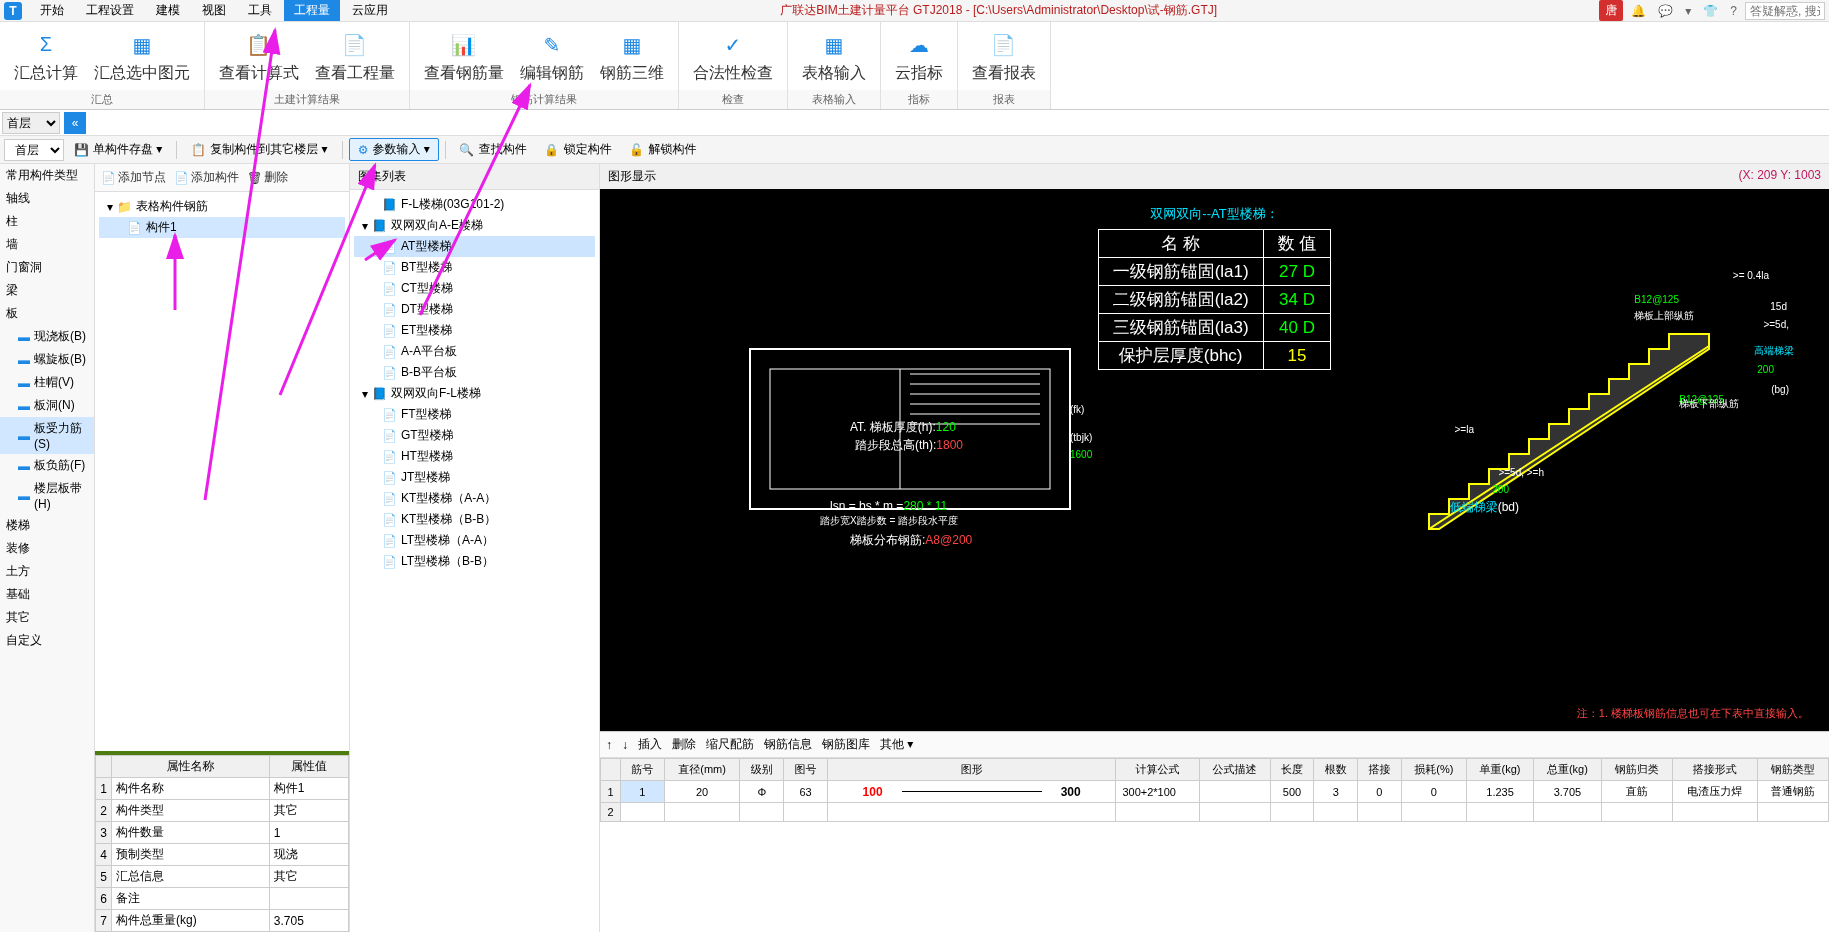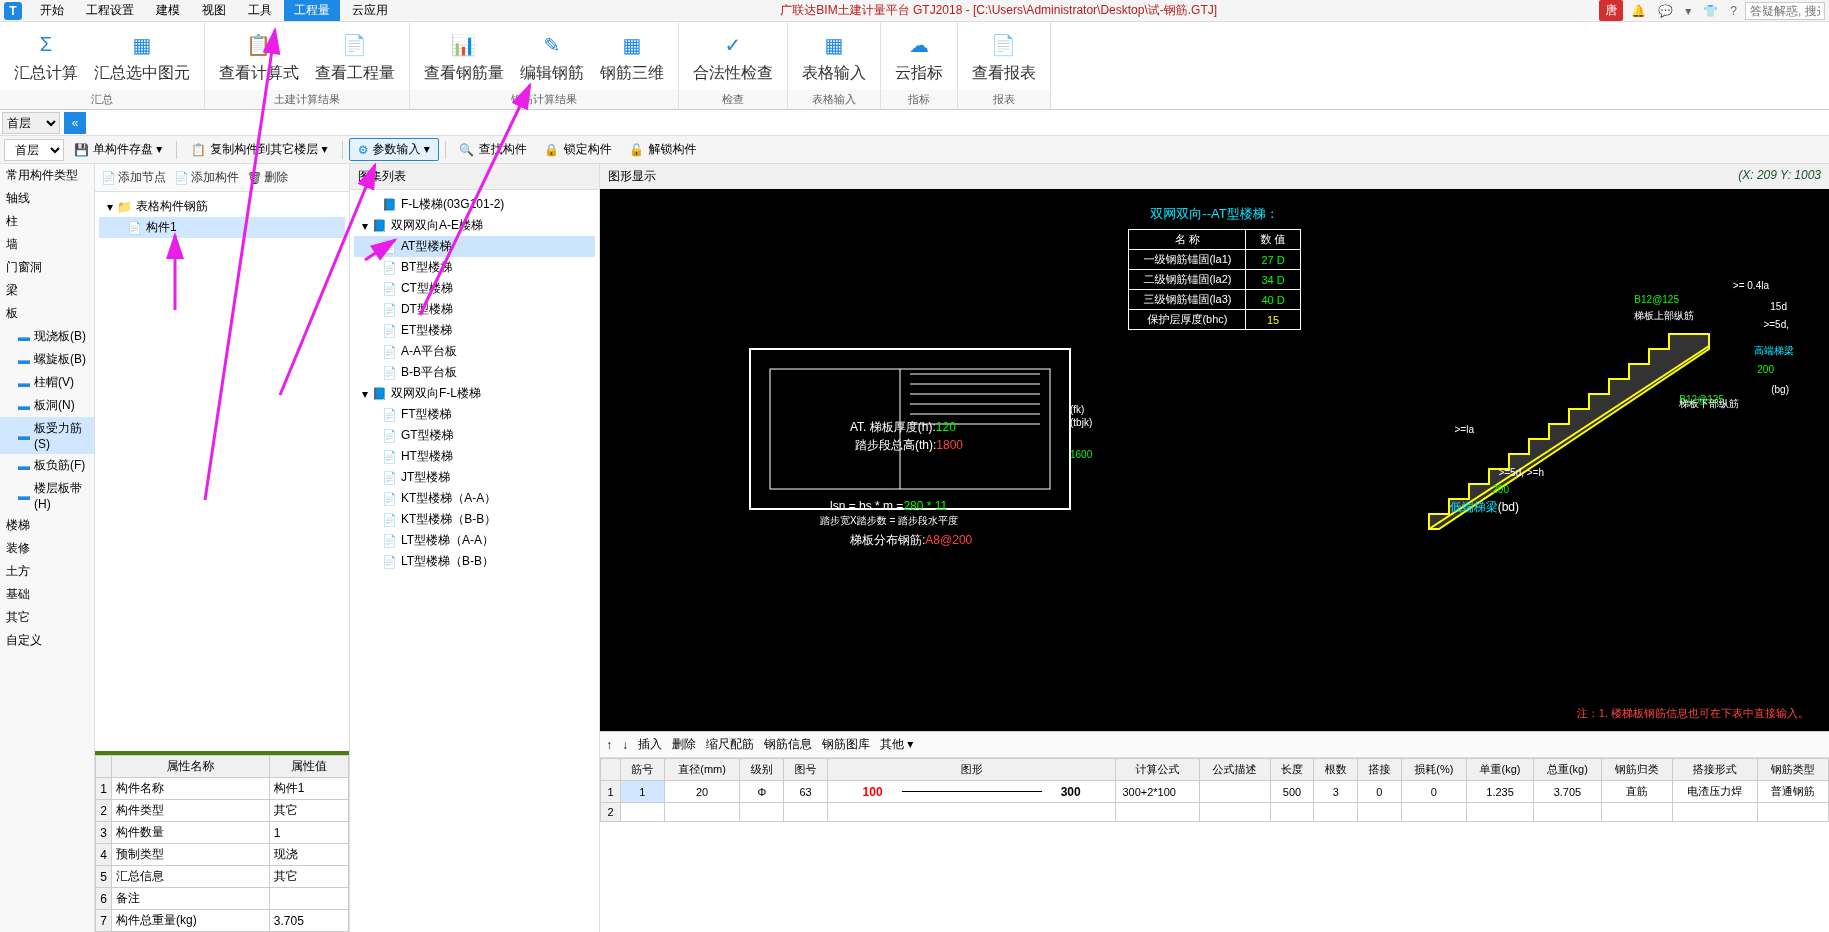--- a/index.html
+++ b/index.html
@@ -74,27 +74,27 @@
 .template-tree .node.lvl1 { padding-left: 8px; }
 .template-tree .node.lvl2 { padding-left: 28px; }
 .template-tree .node.selected { background: #cde4ff; }
 .template-tree .book-icon { color: #1e88e5; }
 .template-tree .page-icon { color: #42a5f5; }
 
 
 .right-main { flex: 1; display: flex; flex-direction: column; }
 .diagram-area { flex: 1; display: flex; flex-direction: column; border-bottom: 1px solid #ccc; }
 .diagram-header { background: #f0f0f0; padding: 4px 8px; display: flex; justify-content: space-between; }
-.diagram-header .coords { color: #14532d; font-style: italic; }
+.diagram-header .coords { color: #be185d; }
 .diagram-canvas { flex: 1; background: #000; color: #fff; position: relative; overflow: hidden; padding: 10px; }
 
 
 .diag-title { color: #00e5ff; text-align: center; margin: 6px 0; font-size: 13px; }
 .diag-table { border-collapse: collapse; margin: 4px auto; }
-.diag-table td { border: 1px solid #fff; padding: 2px 14px; color: #fff; font-size: 11px; text-align: center; }
+.diag-table td { border: 1px solid #fff; padding: 2px 14px; color: #fff; font-size: 17px; text-align: center; }
 .diag-table td.val { color: #0f0; }
 .diag-table td.yel { color: #ff0; }
 .diag-note { color: #f44; position: absolute; right: 20px; bottom: 10px; font-size: 11px; }
 .diag-label { position: absolute; font-size: 10px; }
 .diag-label.cyan { color: #00e5ff; }
 .diag-label.green { color: #0f0; }
 .diag-label.white { color: #fff; }
 
 
 .rebar-area { height: 200px; display: flex; flex-direction: column; }
@@ -387,21 +387,21 @@
           <g stroke="#fff">
             <line x1="170" y1="35" x2="300" y2="35"></line>
               <line x1="170" y1="45" x2="300" y2="45"></line>
             <line x1="170" y1="55" x2="300" y2="55"></line>
               <line x1="170" y1="65" x2="300" y2="65"></line>
             <line x1="170" y1="75" x2="300" y2="75"></line>
               <line x1="170" y1="85" x2="300" y2="85"></line>
           </g>
         </svg>
         <div class="diag-label white" style="left:470px;top:215px">(fk)</div>
-        <div class="diag-label white" style="left:470px;top:228px">(tbjk)</div>
+        <div class="diag-label white" style="left:470px;top:243px">(tbjk)</div>
         <div class="diag-label green" style="left:470px;top:260px">1600</div>
         <div class="diag-label white" style="left:250px;top:230px"><span>AT. 梯板厚度(h):</span><span style="color:#0f0">120</span></div>
         <div class="diag-label white" style="left:255px;top:248px"><span>踏步段总高(th):</span><span style="color:#f44">1800</span></div>
         <div class="diag-label white" style="left:230px;top:310px"><span>lsn = bs * m =</span><span style="color:#0f0">280 * 11</span></div>
         <div class="diag-label white" style="left:220px;top:325px">踏步宽X踏步数 = 踏步段水平度</div>
         <div class="diag-label white" style="left:250px;top:343px"><span>梯板分布钢筋:</span><span style="color:#f44">A8@200</span></div>
 
         <svg style="position:absolute;right:40px;top:95px" width="400" height="260">
           <path d="M 40 230 L 60 230 L 60 215 L 80 215 L 80 200 L 100 200 L 100 185 L 120 185 L 120 170 L 140 170 L 140 155 L 160 155 L 160 140 L 180 140 L 180 125 L 200 125 L 200 110 L 220 110 L 220 95 L 240 95 L 240 80 L 260 80 L 260 65 L 280 65 L 280 50 L 300 50 L 320 50 L 320 65 L 50 245 L 40 245 Z" fill="#333" stroke="#ff0" stroke-width="2"></path>
           <line x1="40" y1="245" x2="320" y2="62" stroke="#ff0" stroke-width="2"></line>
@@ -409,21 +409,21 @@
         <div class="diag-label green" style="right:150px;top:105px">B12@125</div>
         <div class="diag-label white" style="right:135px;top:120px">梯板上部纵筋</div>
         <div class="diag-label green" style="right:105px;top:205px">B12@125</div>
         <div class="diag-label white" style="right:90px;top:208px">梯板下部纵筋</div>
         <div class="diag-label cyan" style="right:35px;top:155px">高端梯梁</div>
         <div class="diag-label cyan" style="right:310px;top:310px"><span>低端梯梁</span><span style="color:#fff">(bd)</span></div>
         <div class="diag-label white" style="right:40px;top:195px">(bg)</div>
         <div class="diag-label white" style="right:285px;top:278px">&gt;=5d, &gt;=h</div>
         <div class="diag-label white" style="right:40px;top:130px">&gt;=5d,</div>
         <div class="diag-label white" style="right:355px;top:235px">&gt;=la</div>
-        <div class="diag-label white" style="right:60px;top:91px">&gt;= 0.4la</div>
+        <div class="diag-label white" style="right:60px;top:81px">&gt;= 0.4la</div>
         <div class="diag-label white" style="right:42px;top:112px">15d</div>
         <div class="diag-label green" style="right:55px;top:175px">200</div>
         <div class="diag-label green" style="right:320px;top:295px">200</div>
 
         <div class="diag-note">注：1. 楼梯板钢筋信息也可在下表中直接输入。</div>
       </div>
     </div>
     <div class="rebar-area">
       <div class="rebar-toolbar" id="rebar-toolbar">
           <span>↑</span>

